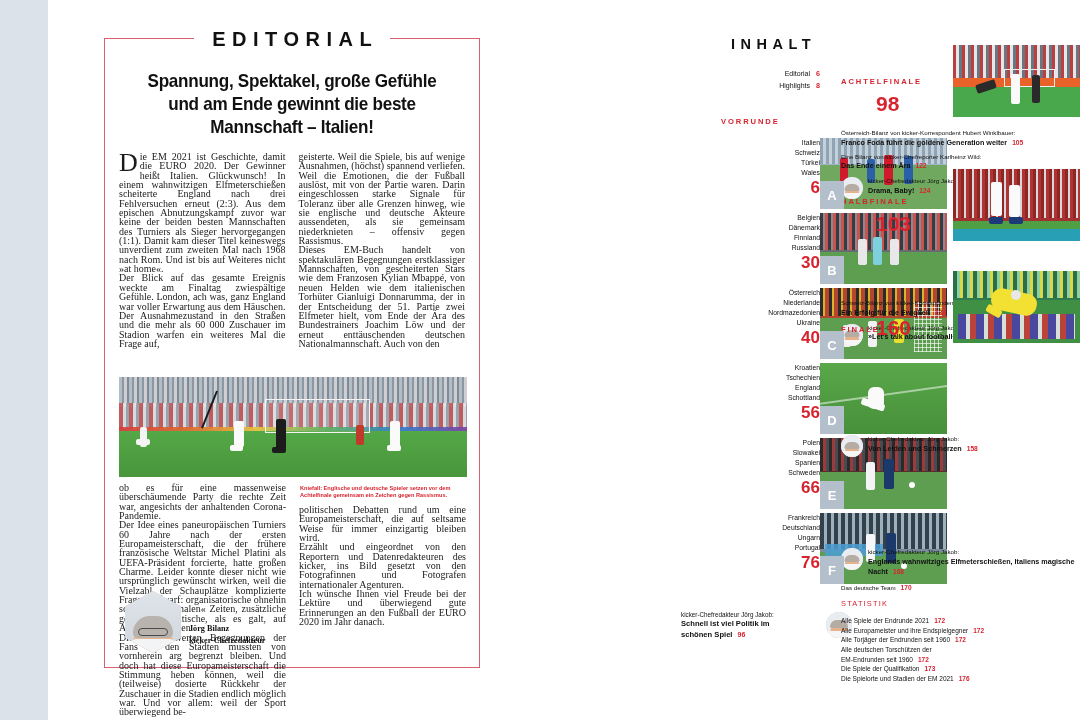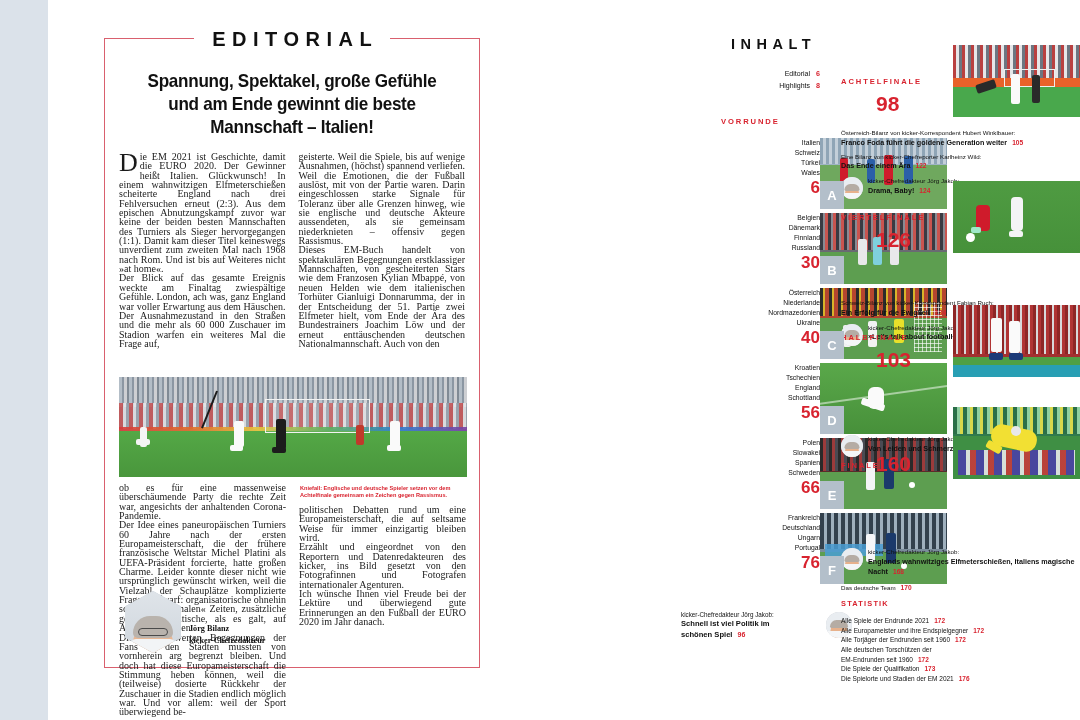--- a/index.html
+++ b/index.html
@@ -204,21 +204,21 @@
   }
 
   .entry { margin-top: 5px; }
   .entry .sub { font-size: 6.2px; line-height: 8.6px; color: #111; }
   .entry .ttl { font-size: 7.2px; font-weight: 700; line-height: 10px; color: #111; }
   .entry .pg { color: #d8232f; font-weight: 700; font-size: 6.6px; margin-left: 5px; }
 
   .entry.withav { display: flex; gap: 5px; align-items: flex-start; margin-top: 6px; }
 
   .statistik { margin-top: 7px; }
-  .statistik .hd { font-weight: 700; font-size: 7.4px; letter-spacing: 1.2px; color: #d8232f; margin-bottom: 8px; }
+  .statistik .hd { font-weight: 400; font-size: 7.4px; letter-spacing: 1.2px; color: #d8232f; margin-bottom: 8px; }
   .statistik .sline { font-size: 6.5px; line-height: 9.6px; color: #111; }
   .statistik .sline .pg { color: #d8232f; font-weight: 700; margin-left: 5px; font-size: 6.5px; }
   .crowd { position:absolute; left:0; right:0; top:0; }
   .pitch { position:absolute; left:0; right:0; bottom:0; background:#4a9b3e; }
   .ply { position:absolute; border-radius:2px; }
 </style>
 </head>
 <body>
 
 <div class="spread">
@@ -474,32 +474,20 @@
             <div style="position:absolute;left:50%;top:30%;transform:translate(-50%,0);width:15px;height:7px;border-radius:8px 8px 2px 2px;background:#b5aca4;"></div>
             <div style="position:absolute;left:50%;bottom:0;transform:translate(-50%,0);width:19px;height:6px;background:#f4f6f8;"></div>
           </div>
           <div>
             <div class="sub">kicker-Chefredakteur Jörg Jakob:</div>
             <div class="ttl"><span>Drama, Baby!</span><span class="pg">124</span></div>
           </div>
         </div>
       </div>
 
-      <div class="sec-block" style="margin-top:64px;">
-        <div class="bigimg">
-          <div style="position:absolute;inset:0;background:linear-gradient(#4f9b42,#46913a);"></div>
-          <div class="ply" style="left:18%;top:34%;width:14px;height:26px;background:#cf1b2b;border-radius:4px;"></div>
-          <div class="ply" style="left:14%;top:64%;width:10px;height:6px;background:#9fe8c8;"></div>
-          <div class="ply" style="left:46%;top:22%;width:12px;height:34px;background:#f4f4f6;border-radius:4px;"></div>
-          <div class="ply" style="left:44%;top:70%;width:14px;height:6px;background:#f4f4f6;"></div>
-          <div style="position:absolute;left:10%;top:72%;width:9px;height:9px;border-radius:50%;background:#fff;"></div>
-        </div>
-        <div class="sec-label" style="left:-112px;top:32px;">VIERTELFINALE</div>
-        <div class="sec-num" style="left:-112px;top:48px;">126</div>
-      </div>
 
       <div style="position:absolute;left:-112px;top:285px;width:239px;">
         <div class="entry">
           <div class="sub">Schweiz-Bilanz von kicker-Korrespondent Fabian Ruch:</div>
           <div class="ttl"><span>Ein Erfolg für die Ewigkeit</span><span class="pg">134</span></div>
         </div>
         <div class="entry withav">
           <div class="avatar" style="width:22px;height:22px;">
             <div style="position:absolute;inset:0;background:#e9edf1;"></div>
             <div style="position:absolute;left:50%;top:40%;transform:translate(-50%,0);width:14px;height:14px;border-radius:50%;background:#e7b18c;"></div>

